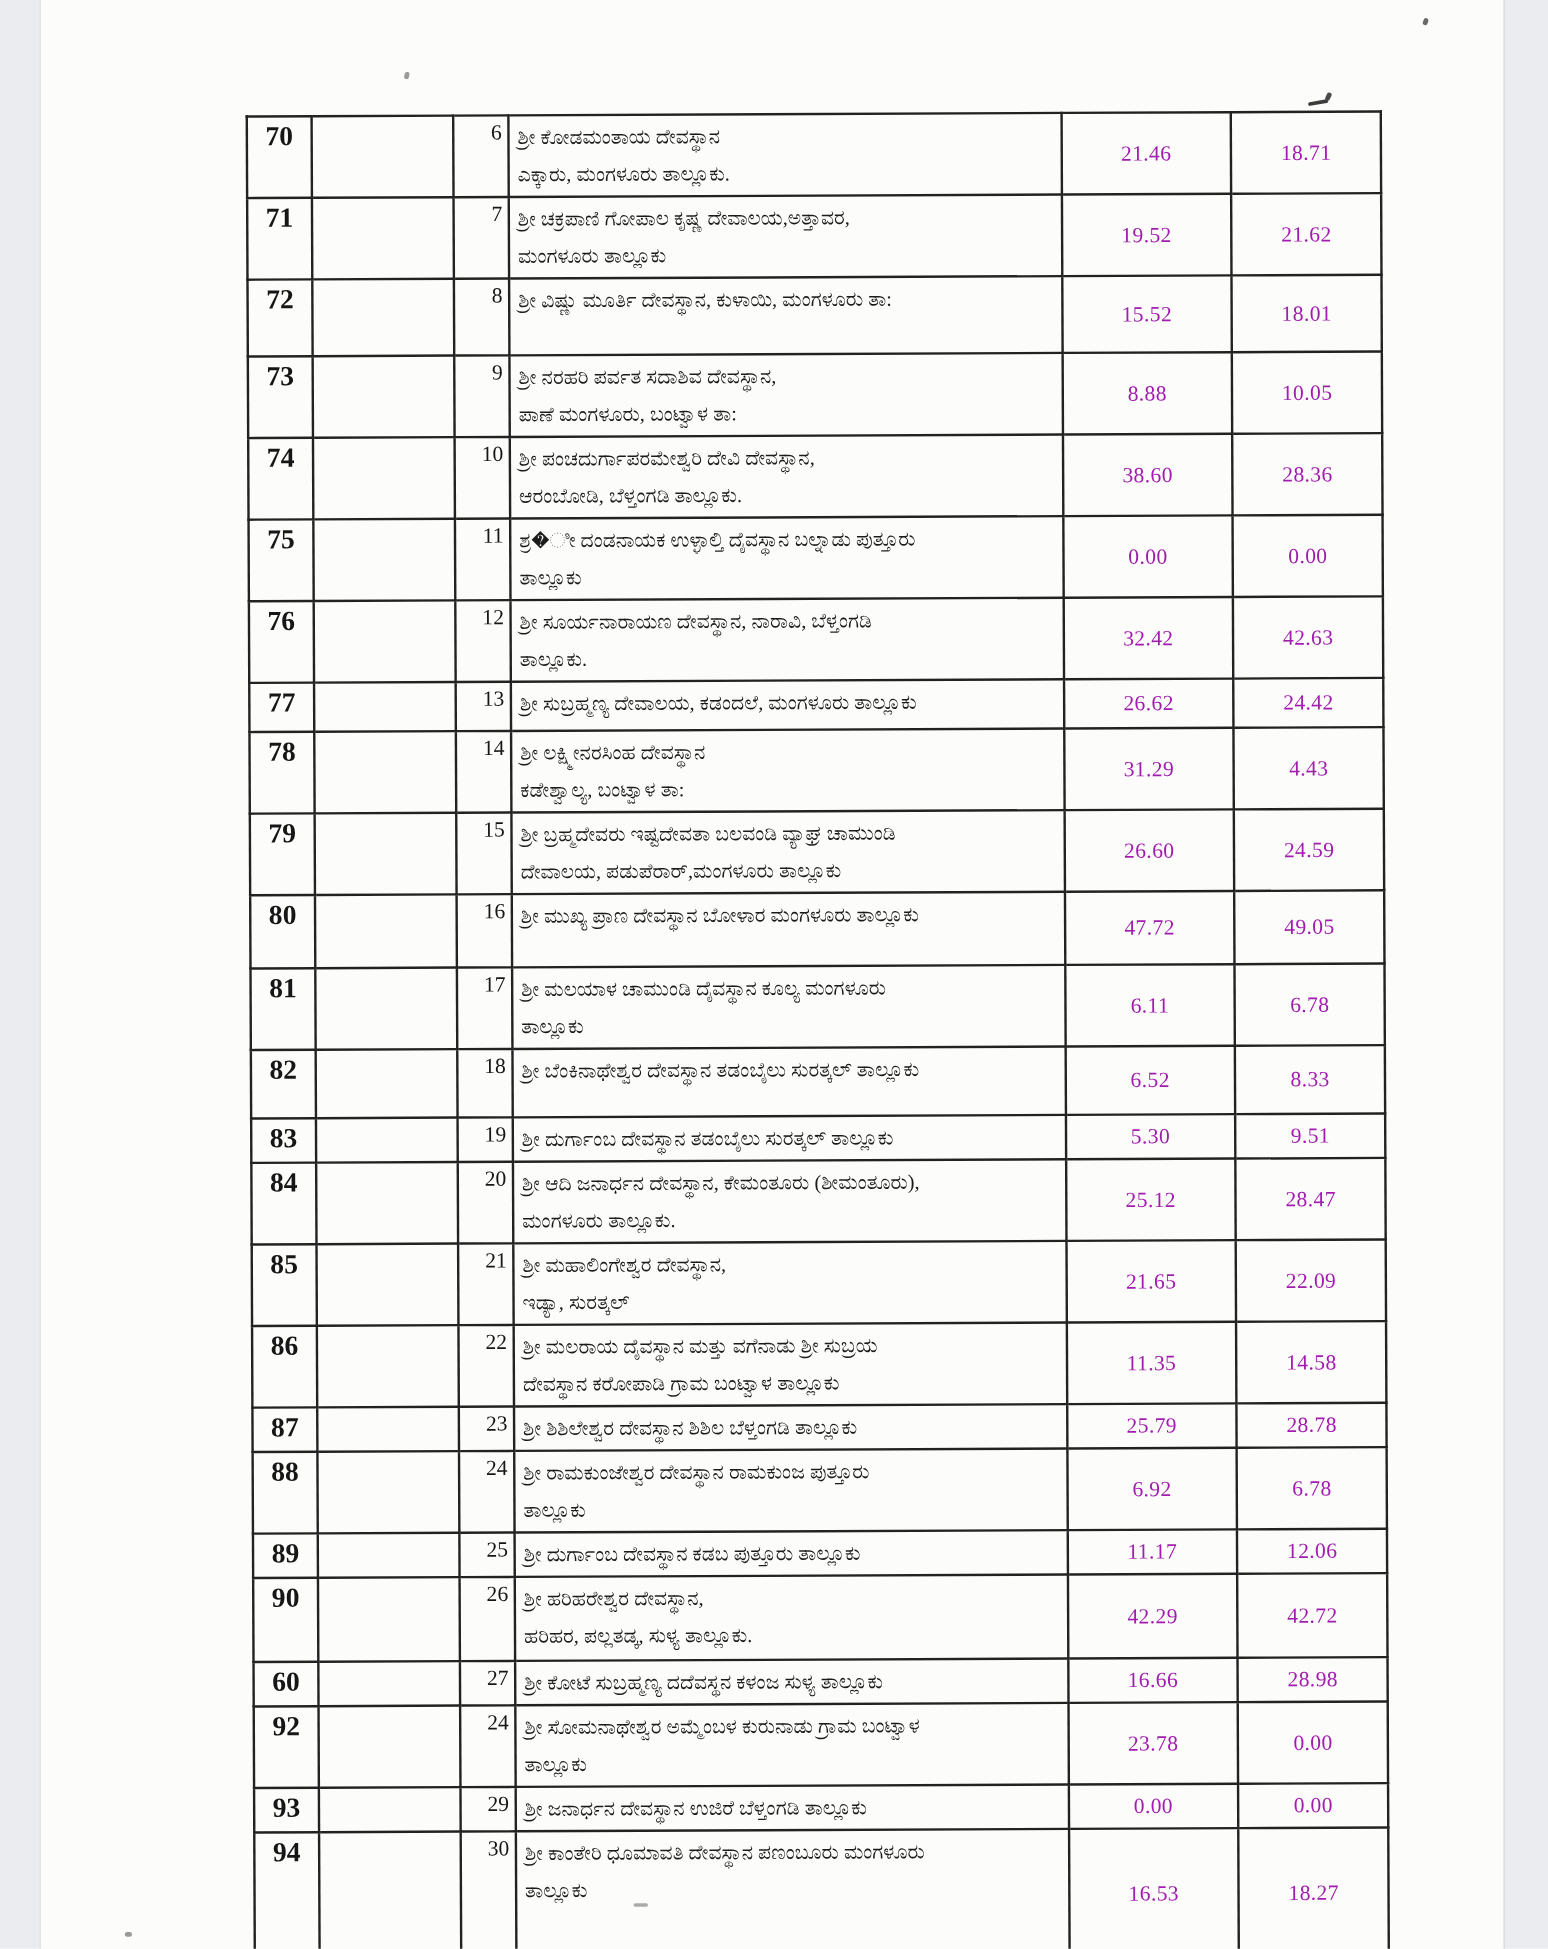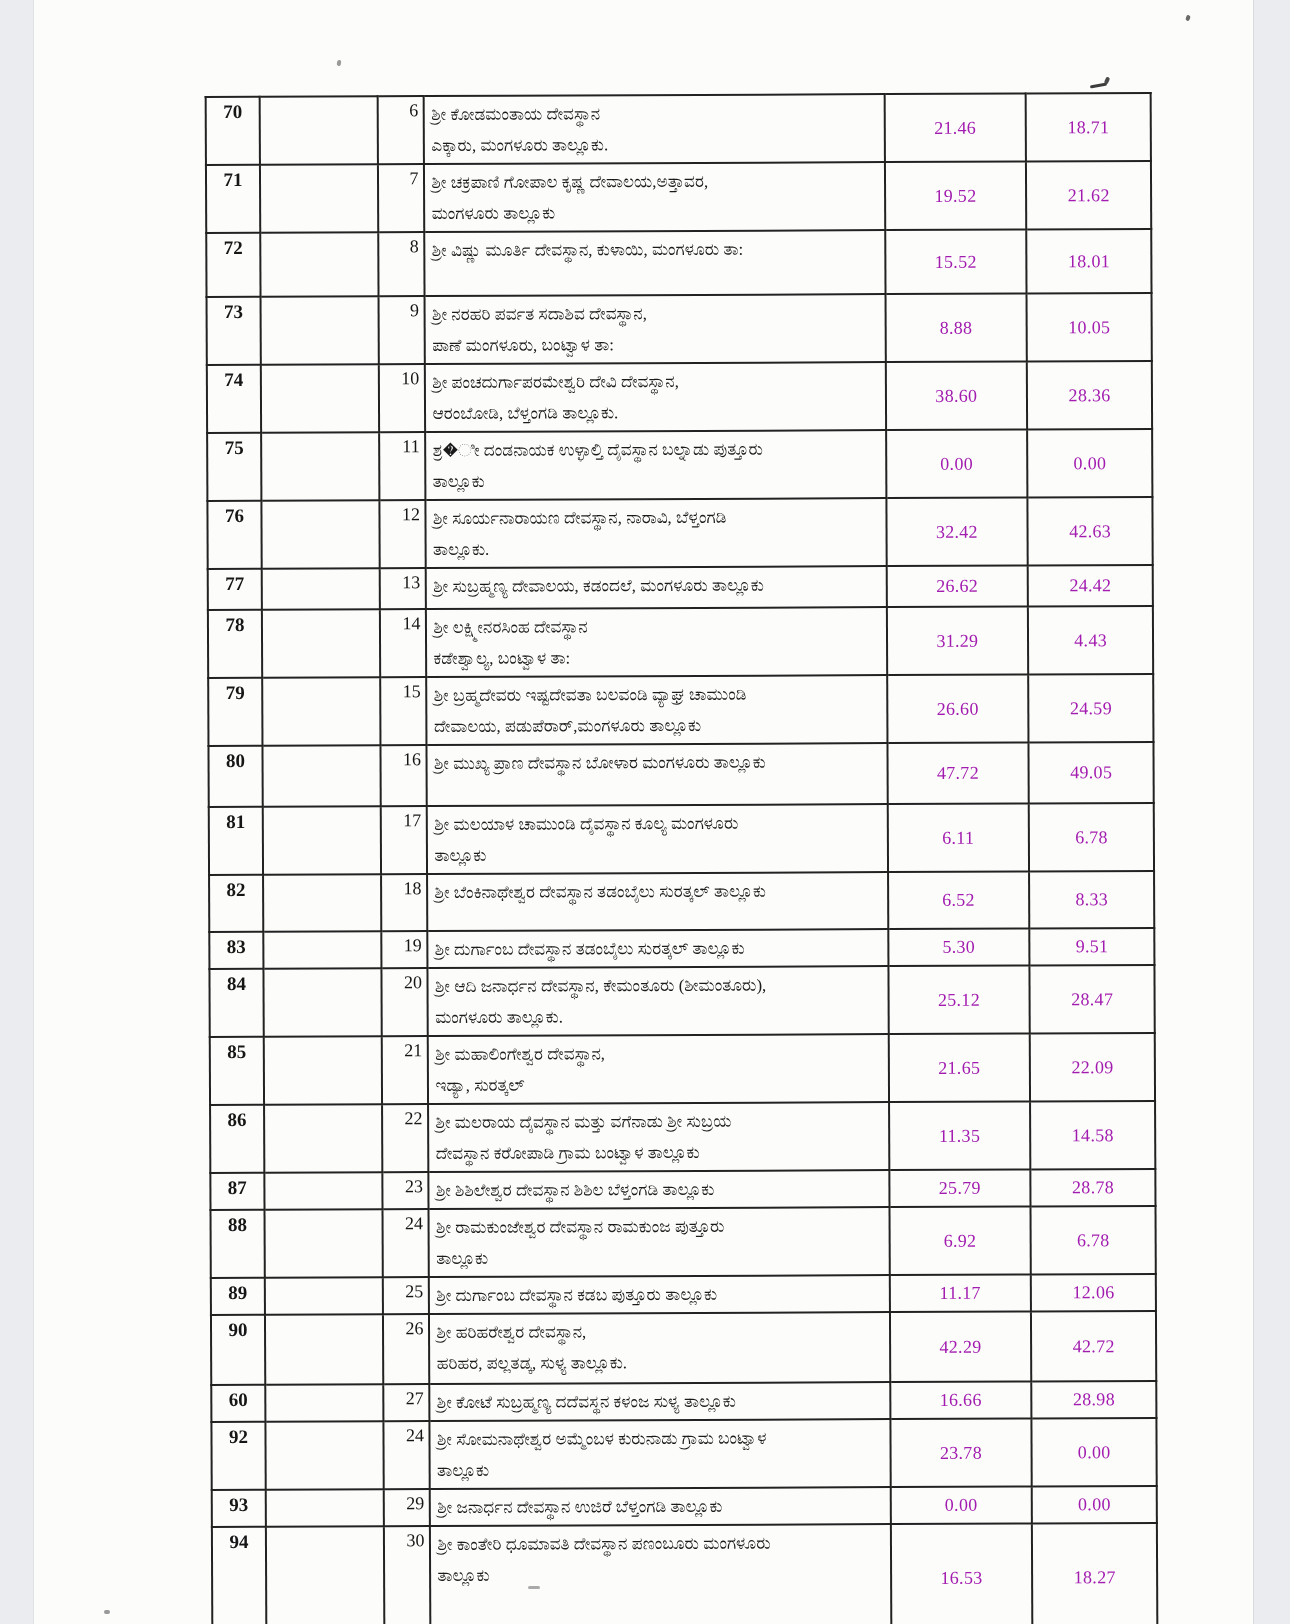--- a/index.html
+++ b/index.html
@@ -14,21 +14,21 @@
   .gutter-r{left:1253px;width:37px;border-left:1px solid #d8dadd;}
   .page{position:absolute;left:33px;top:0;width:1220px;height:1624px;background:#fcfcfb;}
 
   table.tbl{
     position:absolute;left:175px;top:94px;      
     width:947px;border-collapse:collapse;
     transform:rotate(-0.25deg);transform-origin:50% 50%;
   }
   .tbl td{border:2px solid #222;vertical-align:top;}
   td.c-serial{
-    text-align:center;font-weight:bold;font-size:19px;padding-top:3px;
+    text-align:center;font-weight:bold;font-size:23px;padding-top:3px;
     font-family:"Liberation Serif",serif;
   }
   td.c-blank{}
   td.c-sub{text-align:right;font-size:18px;padding:3px 5px 0 0;}
   td.c-name{
     font-family:"Liberation Serif","DejaVu Sans",sans-serif;
     font-size:17px;line-height:31px;padding:2px 8px 2px 6px;color:#1b1b1b;
   }
   td.c-val{
     text-align:center;vertical-align:middle;font-size:18px;

